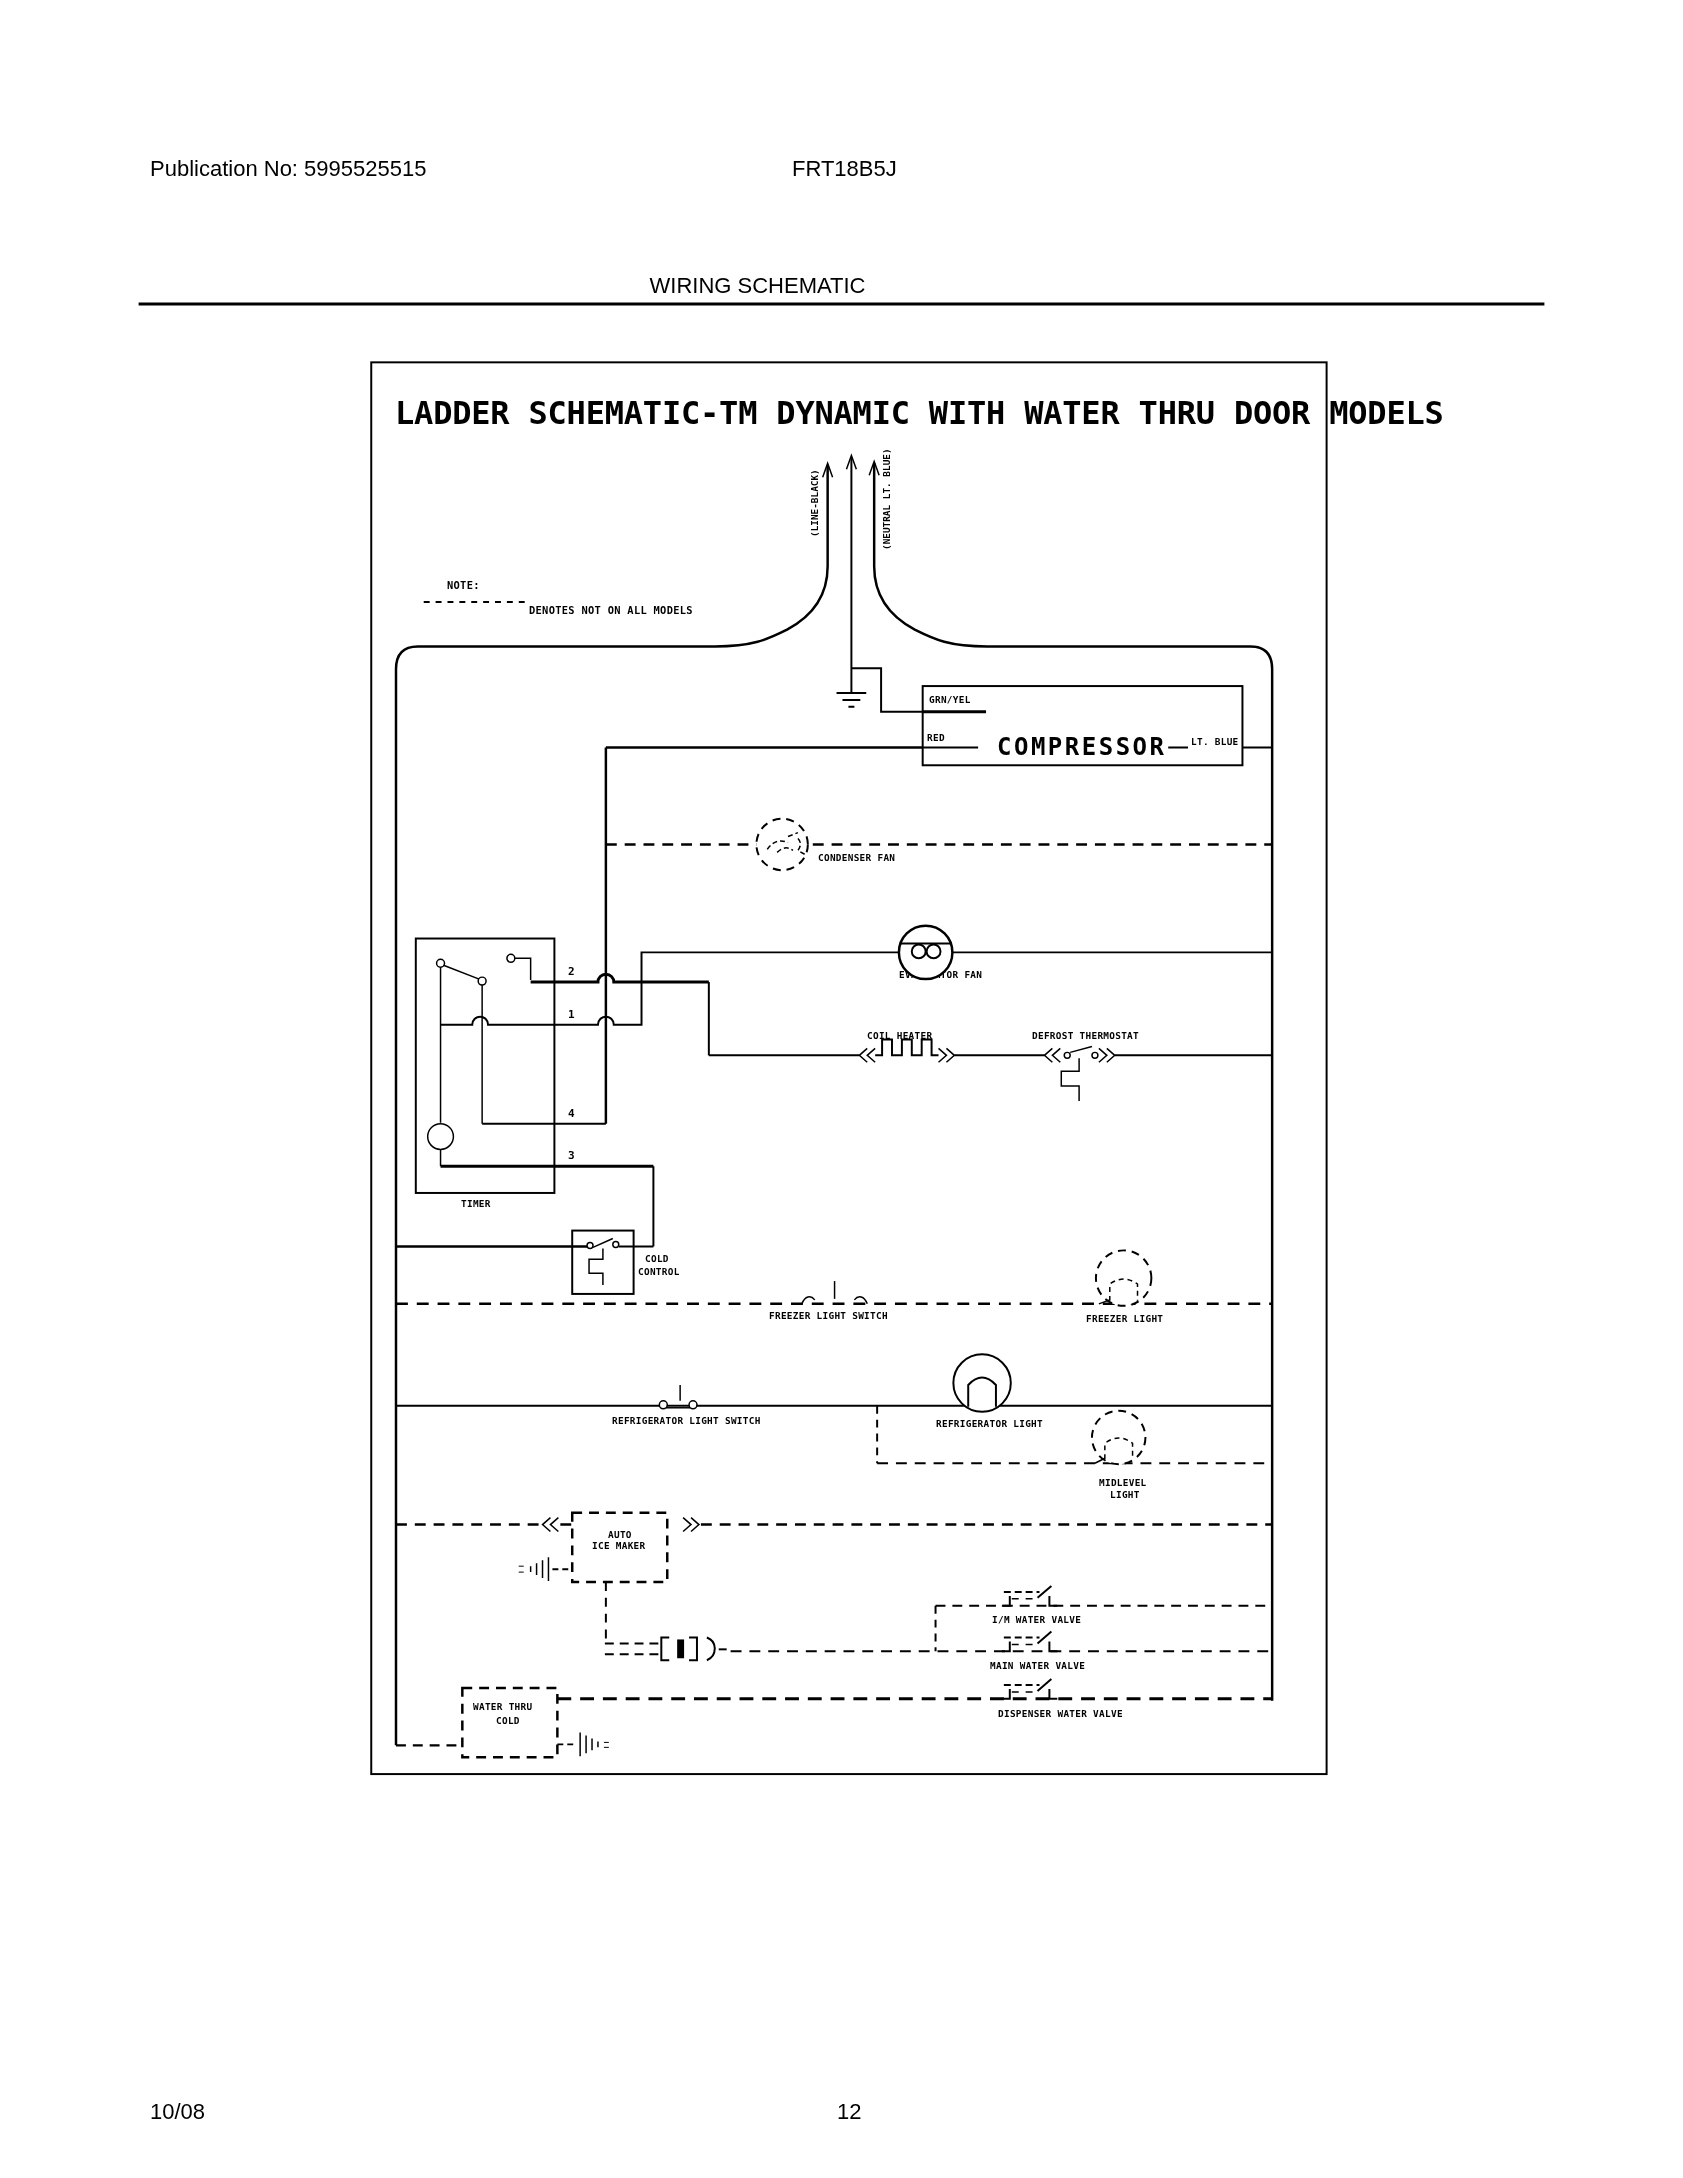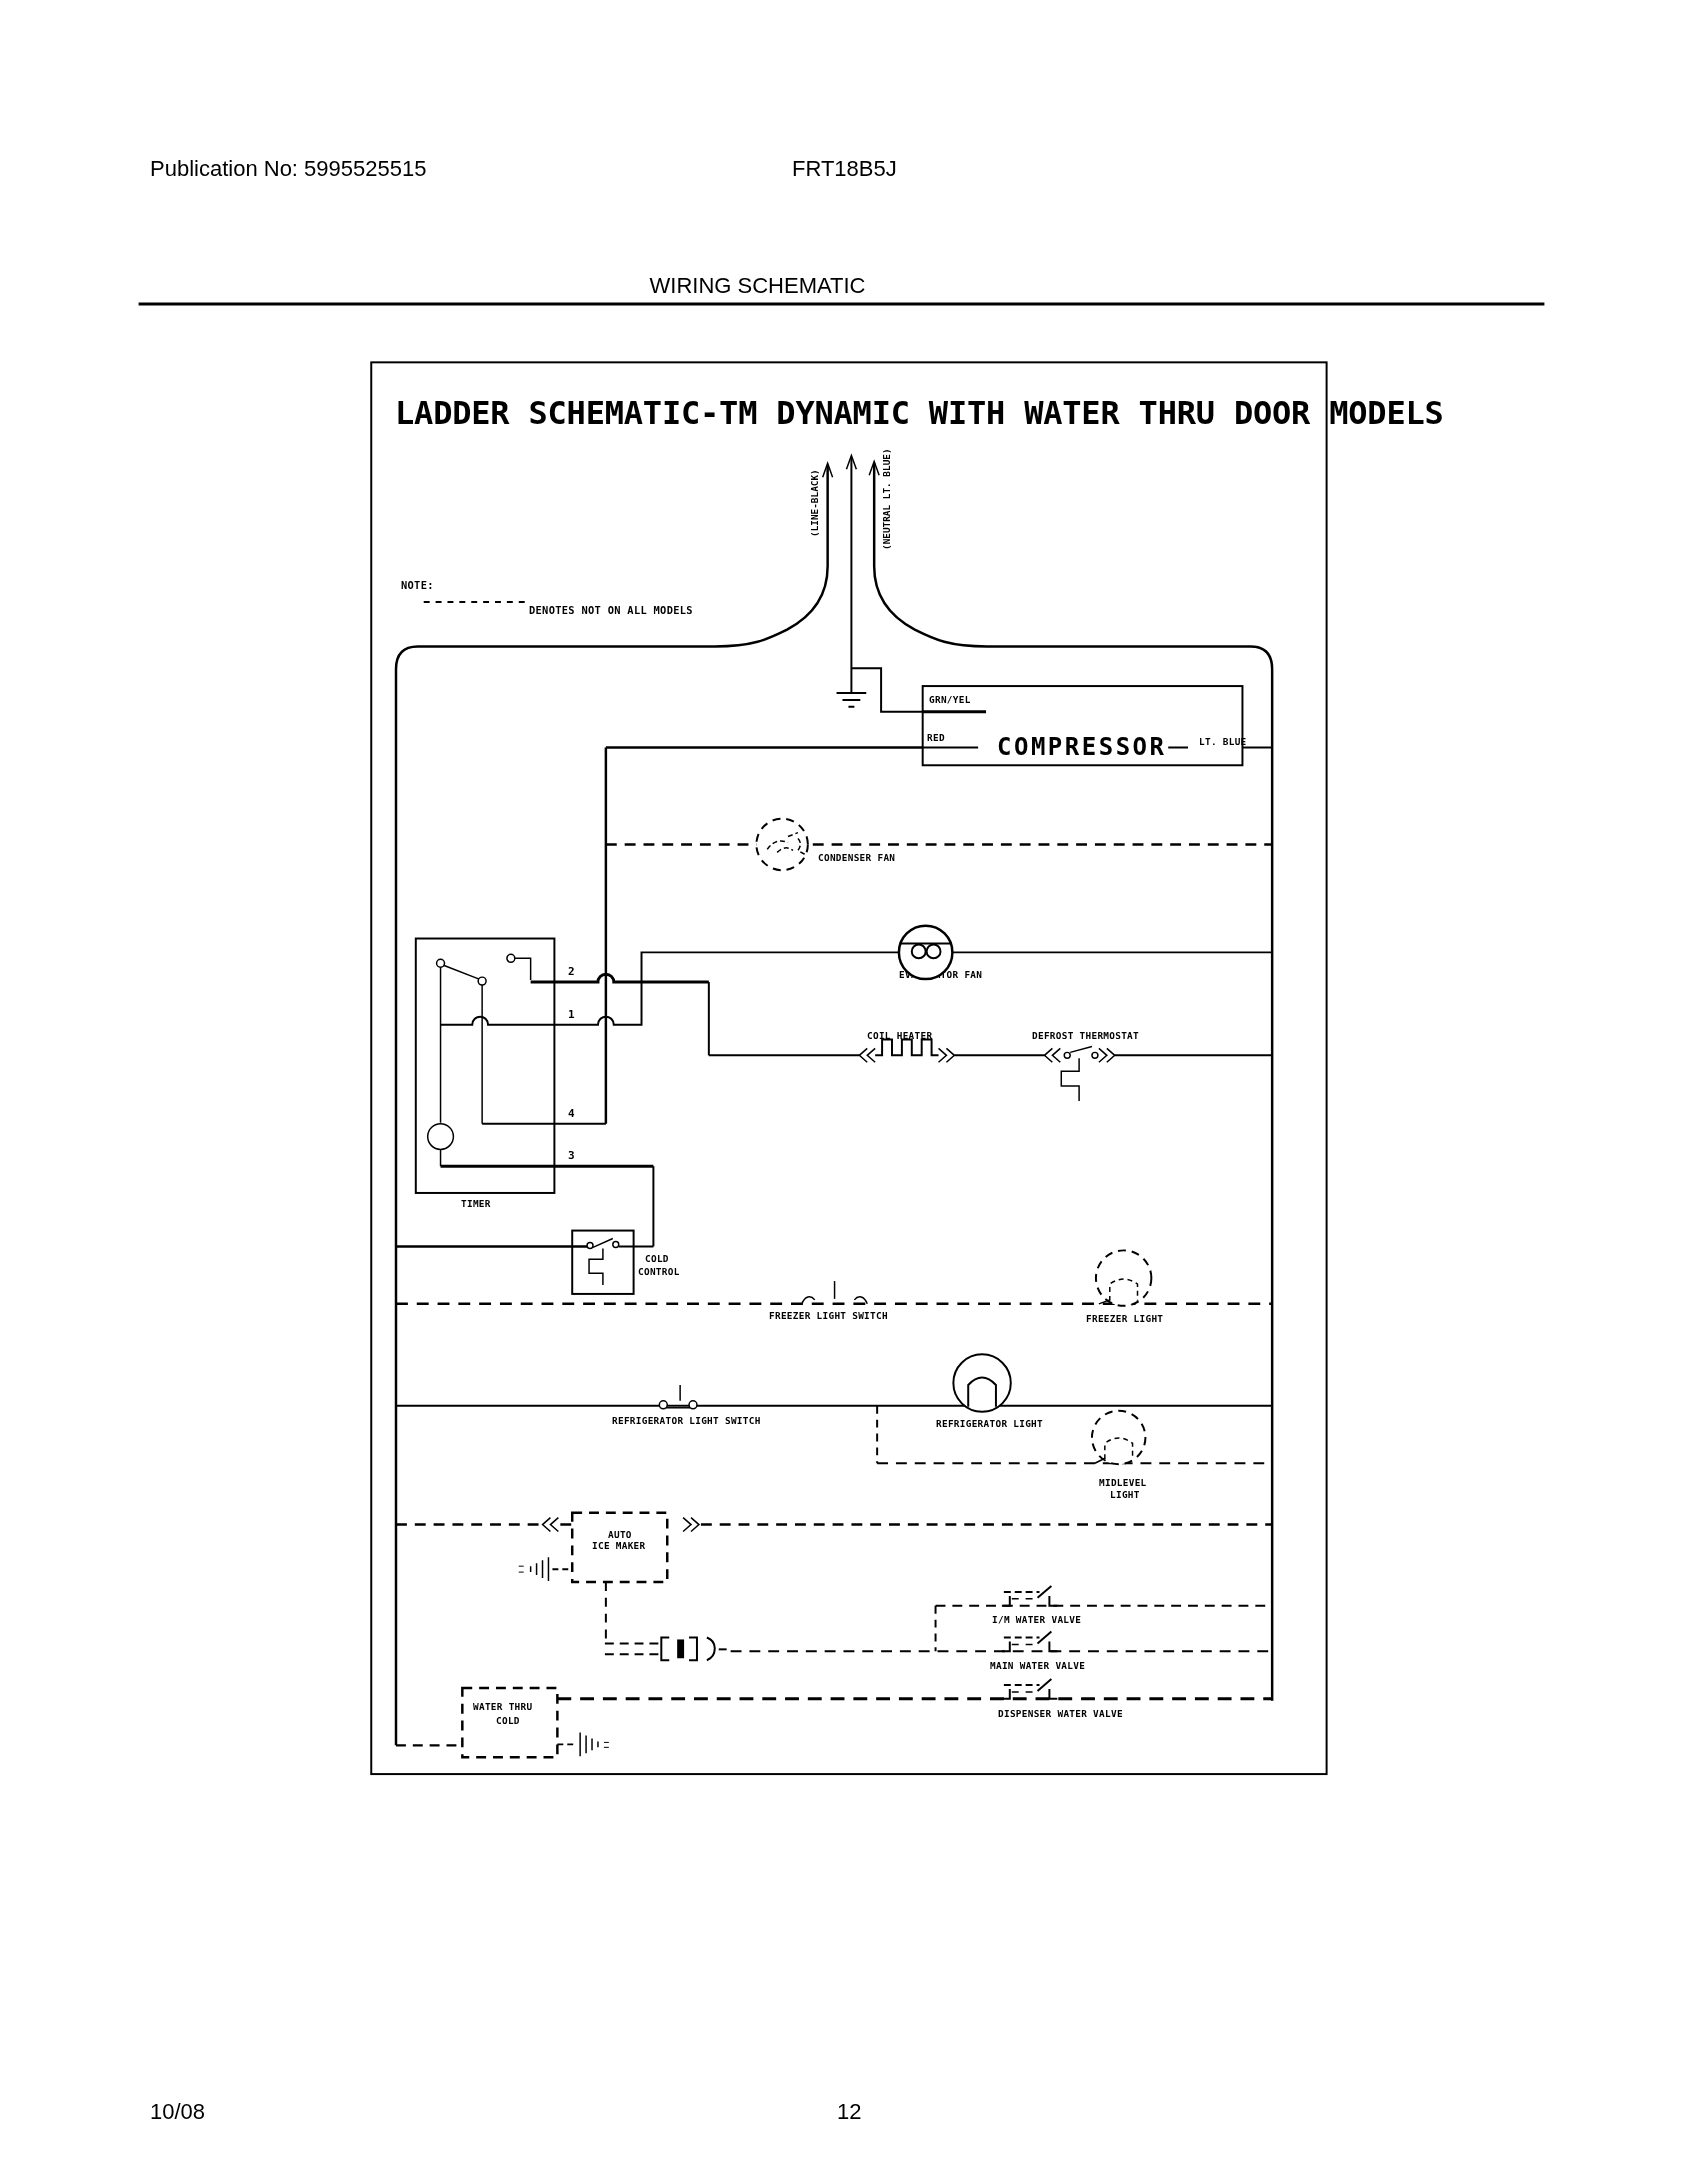--- a/index.html
+++ b/index.html
@@ -28,30 +28,30 @@
 
   <div class="hdr" style="left:150px;top:156px;">Publication No: 5995525515</div>
   <div class="hdr" style="left:792px;top:156px;">FRT18B5J</div>
   <div class="hdr center-line" style="top:273px;">WIRING SCHEMATIC</div>
 
   <div class="hdr" style="left:150px;top:2099px;">10/08</div>
   <div class="hdr" style="left:837px;top:2099px;">12</div>
 
   <div class="title" style="left:395px;top:394px;">LADDER SCHEMATIC-TM DYNAMIC WITH WATER THRU DOOR MODELS</div>
 
-  <div class="lbl note" style="left:401px;top:580px;">NOTE:</div>
+  <div class="lbl note" style="left:447px;top:580px;">NOTE:</div>
   <div class="lbl note" style="left:529px;top:595px;margin-top:10px;">DENOTES NOT ON ALL MODELS</div>
 
   <div class="vlbl" style="left:810px;top:537px;">(LINE-BLACK)</div>
   <div class="vlbl" style="left:882px;top:550px;">(NEUTRAL LT. BLUE)</div>
 
   <div class="lbl" style="left:929px;top:695px;text-decoration:none;">GRN/YEL</div>
   <div class="lbl" style="left:927px;top:733px;">RED</div>
   <div class="lbl big" style="left:997px;top:735px;">COMPRESSOR</div>
-  <div class="lbl" style="left:1191px;top:737px;margin-left:8px;">LT. BLUE</div>
+  <div class="lbl" style="left:1191px;top:737px;">LT. BLUE</div>
 
   <div class="lbl" style="left:818px;top:853px;">CONDENSER FAN</div>
   <div class="lbl" style="left:899px;top:970px;">EVAPORATOR FAN</div>
   <div class="lbl" style="left:867px;top:1031px;">COIL HEATER</div>
   <div class="lbl" style="left:1032px;top:1031px;">DEFROST THERMOSTAT</div>
   <div class="lbl digit" style="left:568px;top:966px;">2</div>
   <div class="lbl digit" style="left:568px;top:1009px;">1</div>
   <div class="lbl digit" style="left:568px;top:1108px;">4</div>
   <div class="lbl digit" style="left:568px;top:1150px;">3</div>
   <div class="tm" style="left:430px;top:1132px;">TM</div>

